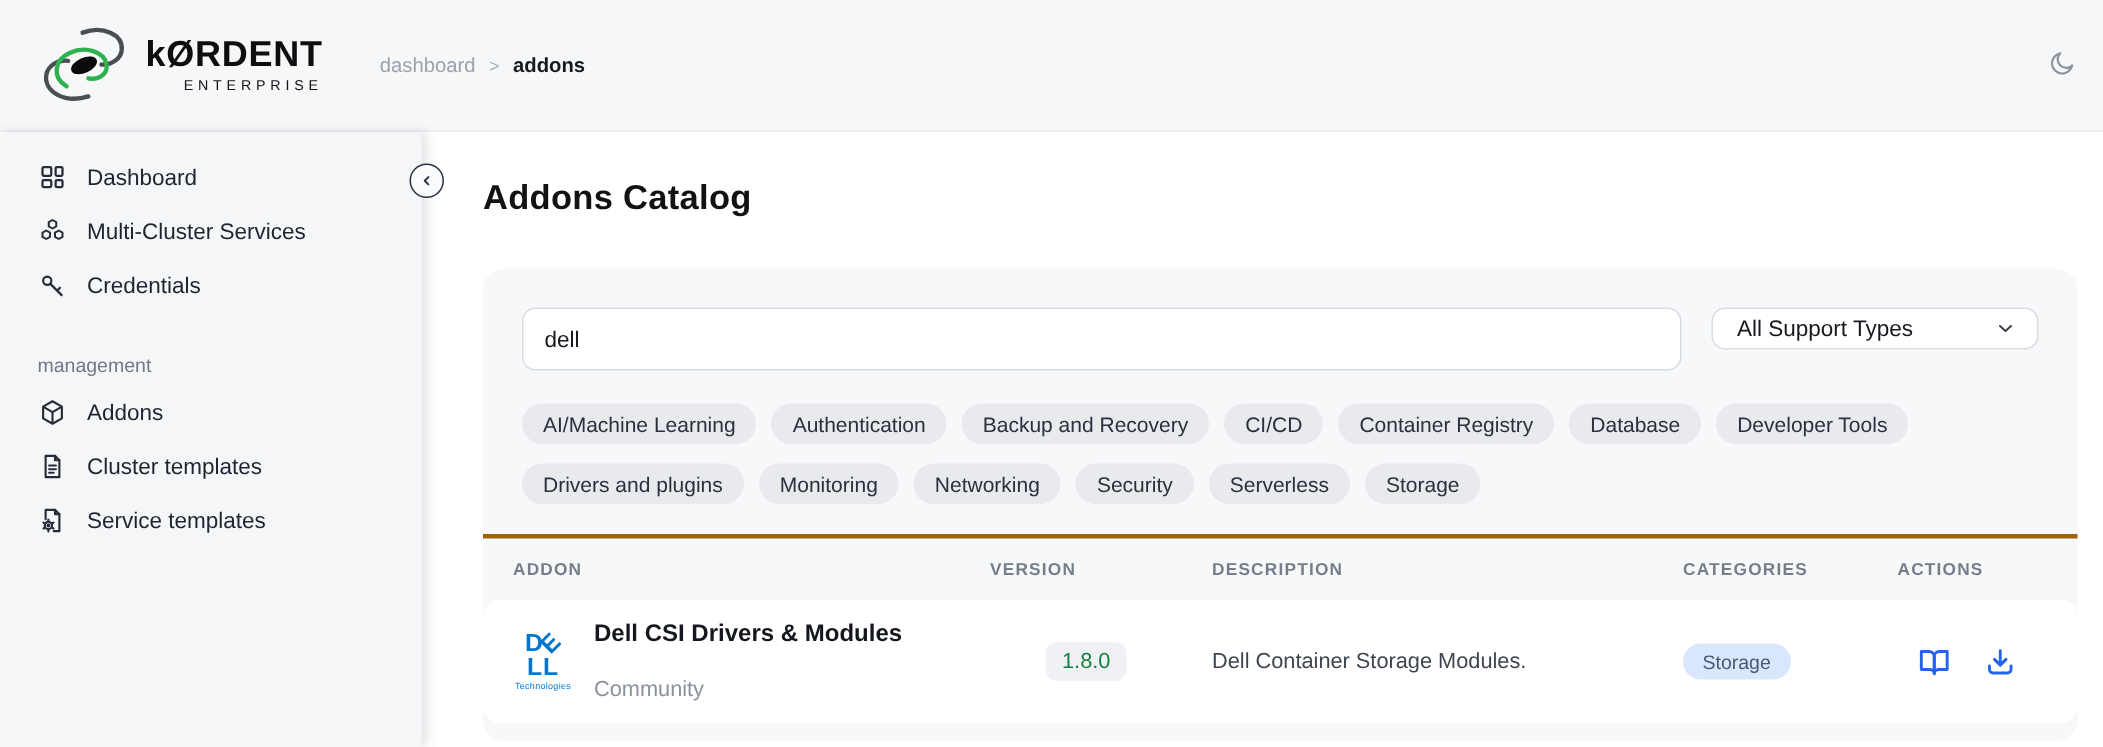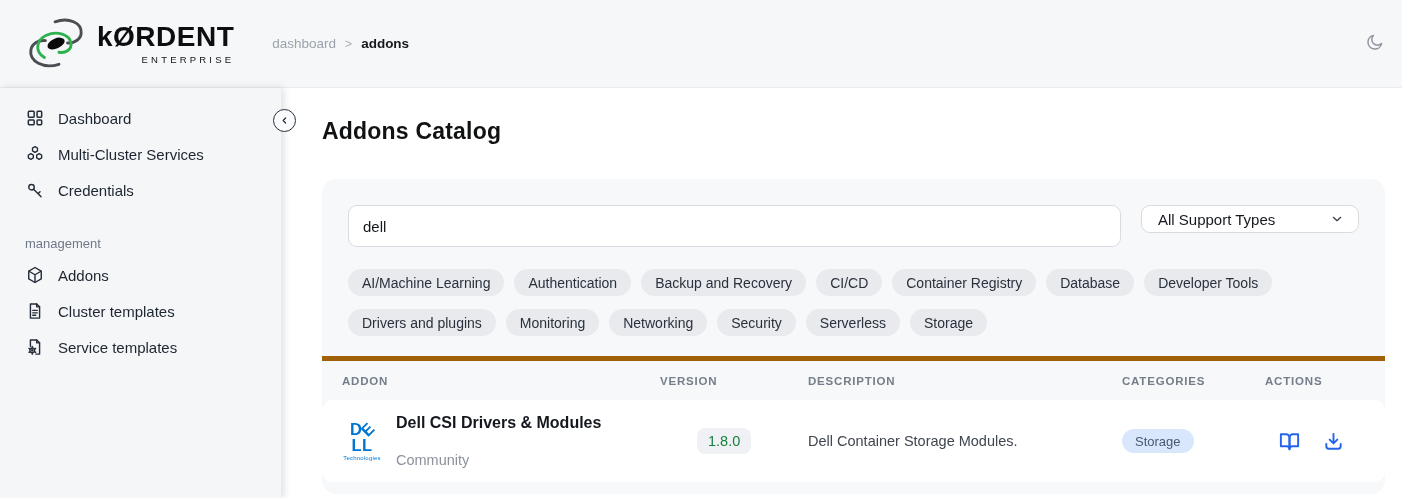--- a/index.html
+++ b/index.html
@@ -10,21 +10,21 @@
     background:#ffffff; color:#15181d;
   }
   
   .header {
     height:88px; background:#f6f7f8; display:flex; align-items:center;
     border-bottom:1px solid #ececee;
   }
   .logo-block { display:flex; align-items:center; gap:7px; margin-left:24px; }
   .swirl { width:66px; height:58px; }
   .brand-text { display:flex; flex-direction:column; align-items:flex-end; }
-  .brand-name { font-size:28px; font-weight:800; color:#0d0e10; letter-spacing:0.5px; line-height:1; }
+  .brand-name { font-size:24px; font-weight:800; color:#0d0e10; letter-spacing:0.5px; line-height:1; }
   .brand-sub { font-size:9.5px; font-weight:400; letter-spacing:3.2px; color:#131417; margin-top:3px; }
   .breadcrumb { margin-left:38px; font-size:13.5px; display:flex; gap:9px; align-items:center; }
   .bc-muted { color:#9ba2ac; cursor:pointer; }
   .bc-sep { color:#a8aeb7; font-size:12px; }
   .bc-current { color:#15181d; font-weight:600; }
   .theme-toggle { margin-left:auto; margin-right:16px; background:none; border:none; padding:0;
     width:24px; height:24px; color:#8d949e; cursor:pointer; }
   .theme-toggle svg { width:21px; height:21px; }
 
   
@@ -63,21 +63,21 @@
   }
   .select .ic { width:16px; height:16px; color:#3a4049; display:flex; }
   .select .ic svg { width:16px; height:16px; }
   .chips { margin-top:22px; display:flex; flex-wrap:wrap; gap:13px 10px; }
   .chip { background:#e8eaee; border-radius:999px; padding:5.5px 14px; font-size:14px;
     color:#2a313c; cursor:pointer; line-height:1.15; }
 
   
   .grid-cols { display:grid; grid-template-columns:318px 148px 314px 143px 1fr; align-items:center; }
   .table-head {
-    border-top:5px solid #a16207; height:44px; padding:0 20px;
+    border-top:3px solid #a16207; height:44px; padding:0 20px;
     font-size:11.5px; font-weight:700; letter-spacing:0.07em; color:#747e8a;
   }
   .addon-row { background:#ffffff; border-radius:11px; height:82px; padding:0 20px; }
   .addon-cell { display:flex; align-items:center; gap:14px; }
   .dell-logo { width:40px; text-align:center; color:#0076ce; line-height:1; flex-shrink:0; }
   .dell-word { font-size:16.5px; font-weight:800; letter-spacing:0.5px; display:block; }
   .dell-e { display:inline-block; transform:rotate(-45deg); }
   .dell-sub { display:block; font-size:6px; margin-top:1.5px; letter-spacing:0.2px; }
   .addon-name { font-size:16px; font-weight:700; color:#14181e; }
   .addon-support { font-size:14.5px; color:#8b929d; margin-top:20px; }

